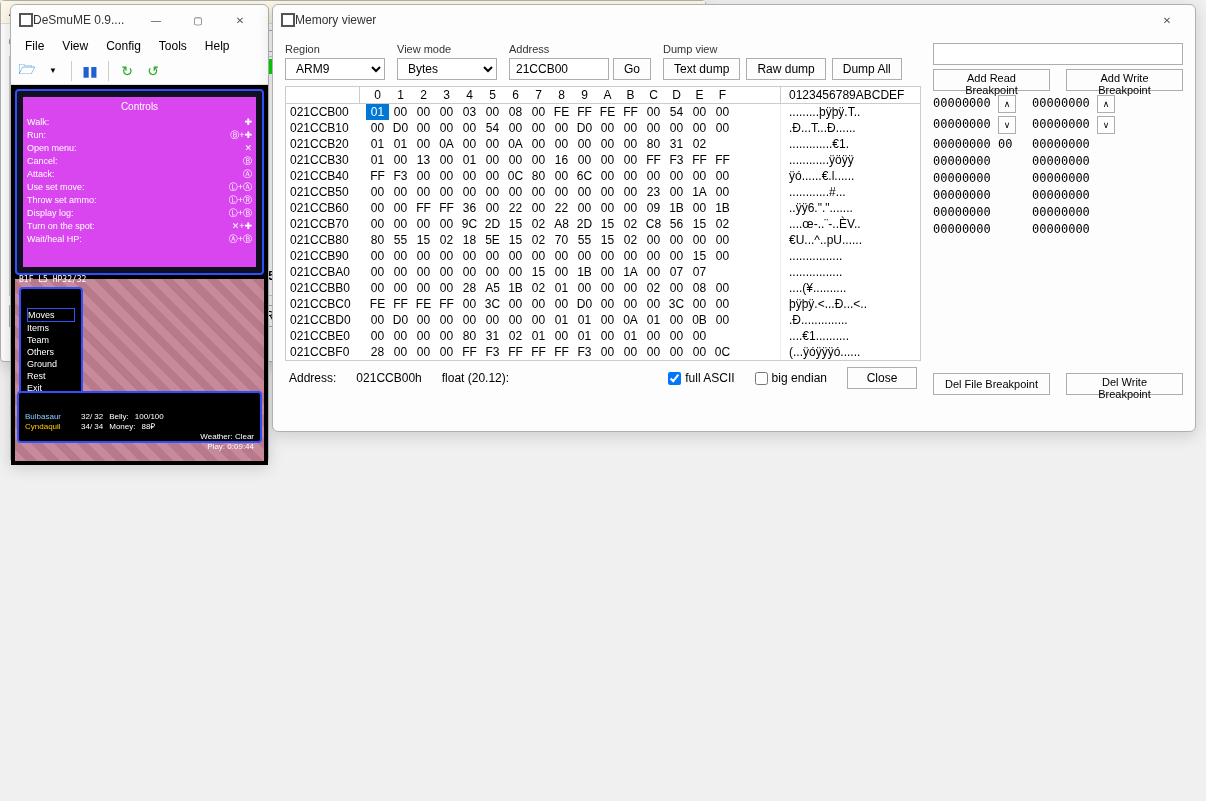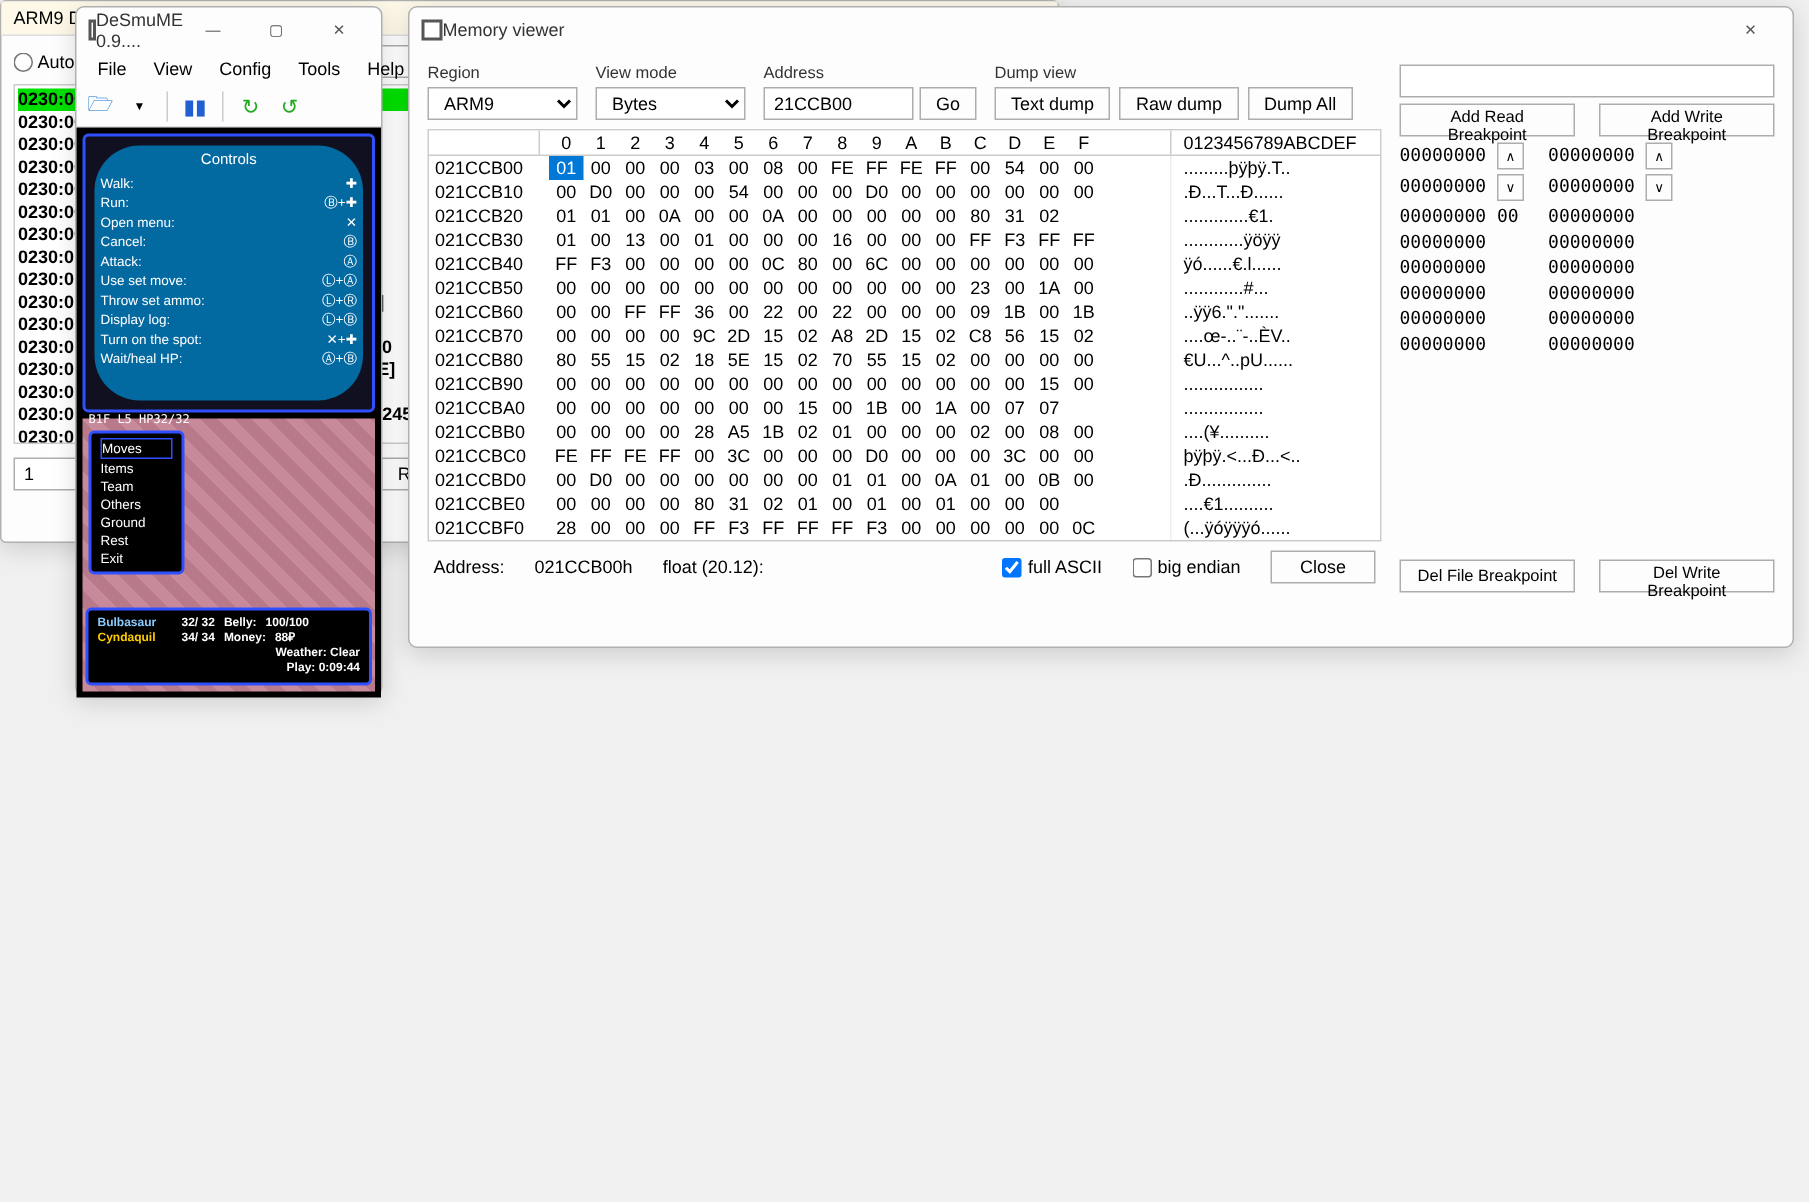--- a/index.html
+++ b/index.html
@@ -12,36 +12,36 @@
 .winbtn { width: 40px; height: 26px; display: flex; align-items: center; justify-content: center; font-size: 10px; color: #555; cursor: pointer; }
 
 .menubar { height: 22px; display: flex; align-items: center; padding: 0 6px; gap: 2px; font-size: 12px; }
 .menubar span { padding: 2px 8px; cursor: pointer; }
 
 .toolbar { height: 28px; display: flex; align-items: center; padding: 0 4px; gap: 2px; border-bottom: 1px solid #e0e0e0; }
 .tbtn { width: 24px; height: 24px; display: flex; align-items: center; justify-content: center; cursor: pointer; font-size: 14px; }
 .tsep { width: 1px; height: 20px; background: #ccc; margin: 0 4px; }
 
 
-#desmume { left: 10px; top: 4px; width: 205px; height: 460px; margin-left: 40px; }
+#desmume { left: 10px; top: 4px; width: 259px; height: 460px; }
 .gameview { width: 100%; height: 380px; background: #000; position: relative; }
 
 .ds-top { position: absolute; left: 4px; top: 4px; right: 4px; height: 186px; background: #101020; border: 2px solid #3050ff; border-radius: 4px; }
-.ds-top-inner { position: absolute; left: 6px; top: 6px; right: 6px; bottom: 6px; background: #0369a1; color: #fff; font-family: monospace; font-size: 9px; padding: 4px; border-radius: 30px; }
+.ds-top-inner { position: absolute; left: 6px; top: 6px; right: 6px; bottom: 6px; background: #d946ef; color: #fff; font-family: monospace; font-size: 9px; padding: 4px; }
 .ctrl-title { text-align: center; margin-bottom: 4px; font-size: 10px; }
 .ctrl-row { display: flex; justify-content: space-between; line-height: 13px; }
 
 .ds-bot { position: absolute; left: 4px; top: 194px; right: 4px; bottom: 4px; }
 .terrain { position: absolute; inset: 0; background: 
   repeating-linear-gradient(45deg, #c68a9a 0 8px, #b87a8a 8px 16px); }
-.menu-box { position: absolute; background: #000; border: 2px solid #3050ff; border-radius: 4px; color: #fff; font-family: monospace; font-size: 9px; padding: 3px 6px; }
+.menu-box { position: absolute; background: #000; border: 2px solid #3050ff; border-radius: 4px; color: #fff; font-family: monospace; font-size: 9px; padding: 19px 6px; }
 .menu-left { left: 4px; top: 8px; width: 64px; }
 .menu-left div { line-height: 12px; }
 .menu-mid { left: 74px; top: 30px; width: 158px; text-align: center; padding: 6px; }
-.hud { left: 2px; bottom: 4px; right: 2px; height: 52px; font-weight: bold; }
+.hud { left: 2px; bottom: 18px; right: 2px; height: 52px; }
 .hud-row { display: flex; gap: 6px; font-size: 8px; line-height: 10px; }
 
 
 #memviewer { left: 272px; top: 4px; width: 924px; height: 428px; }
 .mv-body { padding: 8px 12px; display: flex; gap: 12px; }
 .mv-left { flex: 1; }
 .mv-controls { display: flex; gap: 12px; margin-bottom: 6px; }
 .ctrl-group { display: flex; flex-direction: column; gap: 3px; }
 .ctrl-group label { font-size: 11px; color: #333; }
 select, input[type=text], button { font-size: 12px; padding: 2px 6px; border: 1px solid #adadad; background: #fff; height: 22px; }

